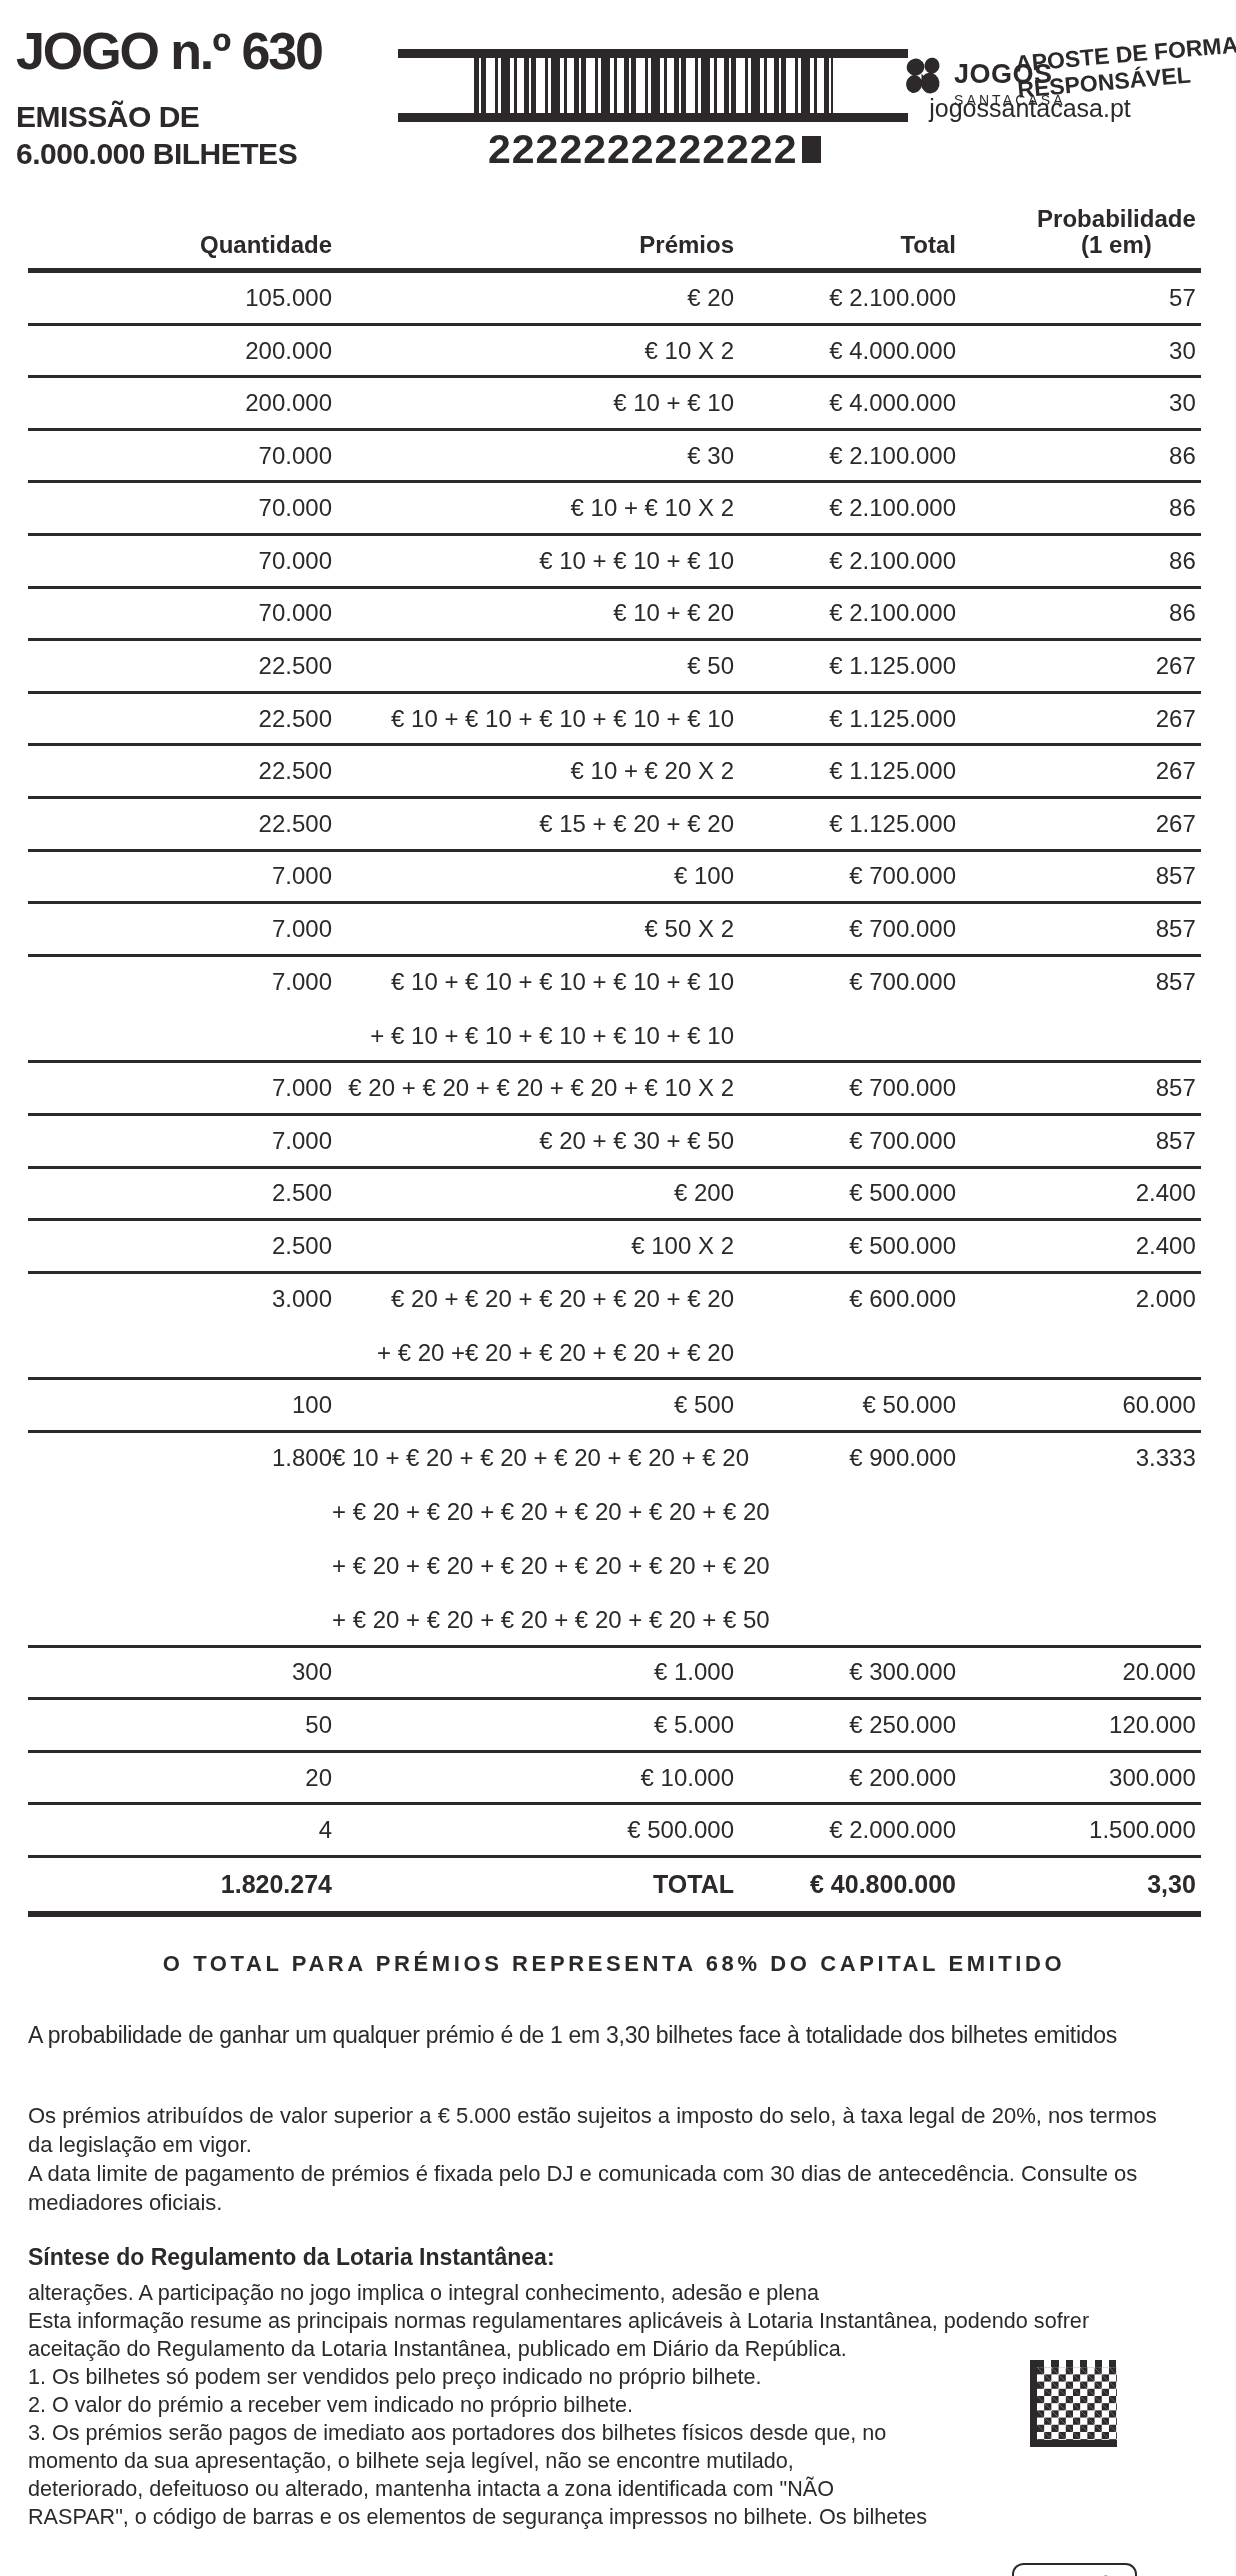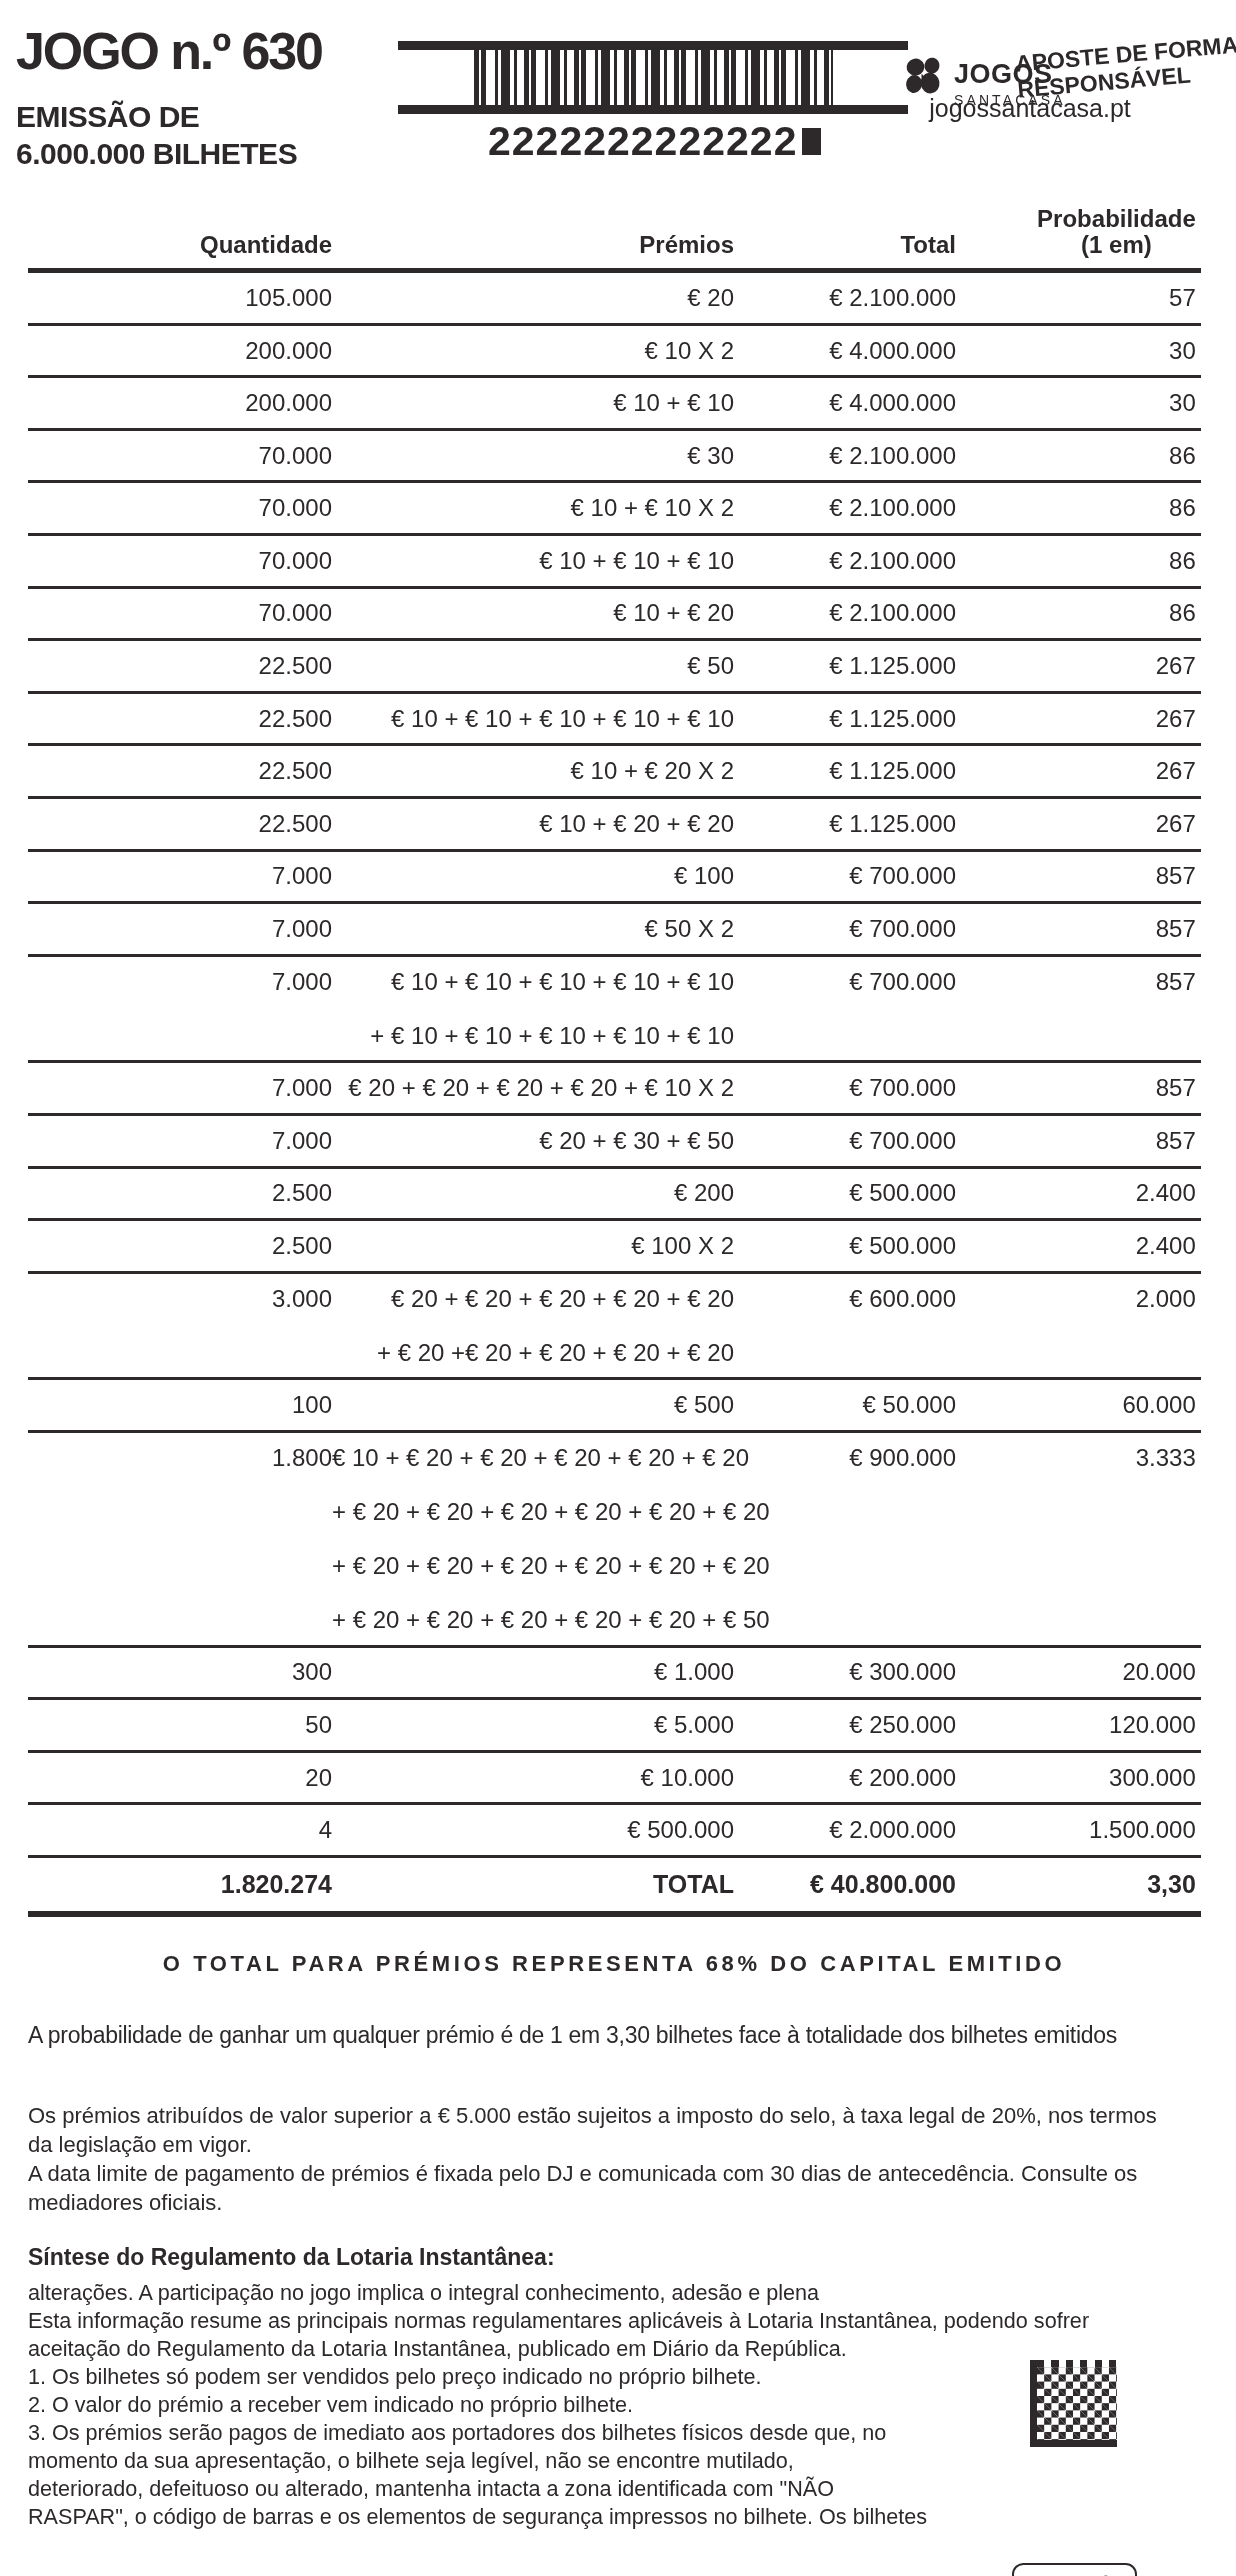--- a/index.html
+++ b/index.html
@@ -3,21 +3,21 @@
 <meta charset="utf-8">
 <style>
   html,body{margin:0;padding:0;background:#e8e8e8;}
   .sheet{position:relative;width:1236px;height:3091px;background:#ffffff;color:#2d292a;
          font-family:"Liberation Sans","DejaVu Sans",sans-serif;overflow:hidden;}
   
   .hdr-left{position:absolute;left:16px;top:25px;}
   .game-title{font-size:52px;font-weight:bold;letter-spacing:-2.1px;line-height:1;}
   .emission{font-size:30px;font-weight:bold;line-height:1;margin-top:25px;letter-spacing:-0.5px;}
   .emission2{font-size:30px;font-weight:bold;line-height:1;margin-top:7.2px;letter-spacing:-0.5px;}
-  .barcode{position:absolute;left:398px;top:41px;width:510px;}
+  .barcode{position:absolute;left:398px;top:49px;width:510px;}
   .bc-cap{height:8.8px;background:#2d292a;}
   .bc-bars{height:55px;margin:0 75px 0 76px;
     background:repeating-linear-gradient(90deg,
       #2d292a 0 4.6px,#fff 4.6px 7.2px,#2d292a 7.2px 12.4px,#fff 12.4px 20.6px,
       #2d292a 20.6px 24px,#fff 24px 27px,#2d292a 27px 36px,#fff 36px 40px,
       #2d292a 40px 43px,#fff 43px 50px);}
   .bc-num{margin:4.1px 0 0 90px;font-size:41px;font-weight:bold;letter-spacing:1px;white-space:nowrap;}
   .bc-stop{display:inline-block;width:19.6px;height:27px;background:#2d292a;margin-left:4.1px;}
   .brand{position:absolute;left:896px;top:45px;width:319px;}
   .clover{position:absolute;left:4.1px;top:8.2px;width:47px;height:47px;}
@@ -206,21 +206,21 @@
             <td class="c-prize">
               <div class="pl">€ 10 + € 20 X 2</div>
             </td>
             <td class="c-total">€ 1.125.000</td>
             <td class="c-prob">267</td>
           </tr>
 
           <tr>
             <td class="c-qty">22.500</td>
             <td class="c-prize">
-              <div class="pl">€ 10 + € 20 + € 20</div>
+              <div class="pl">€ 15 + € 20 + € 20</div>
             </td>
             <td class="c-total">€ 1.125.000</td>
             <td class="c-prob">267</td>
           </tr>
 
           <tr>
             <td class="c-qty">7.000</td>
             <td class="c-prize">
               <div class="pl">€ 100</div>
             </td>

